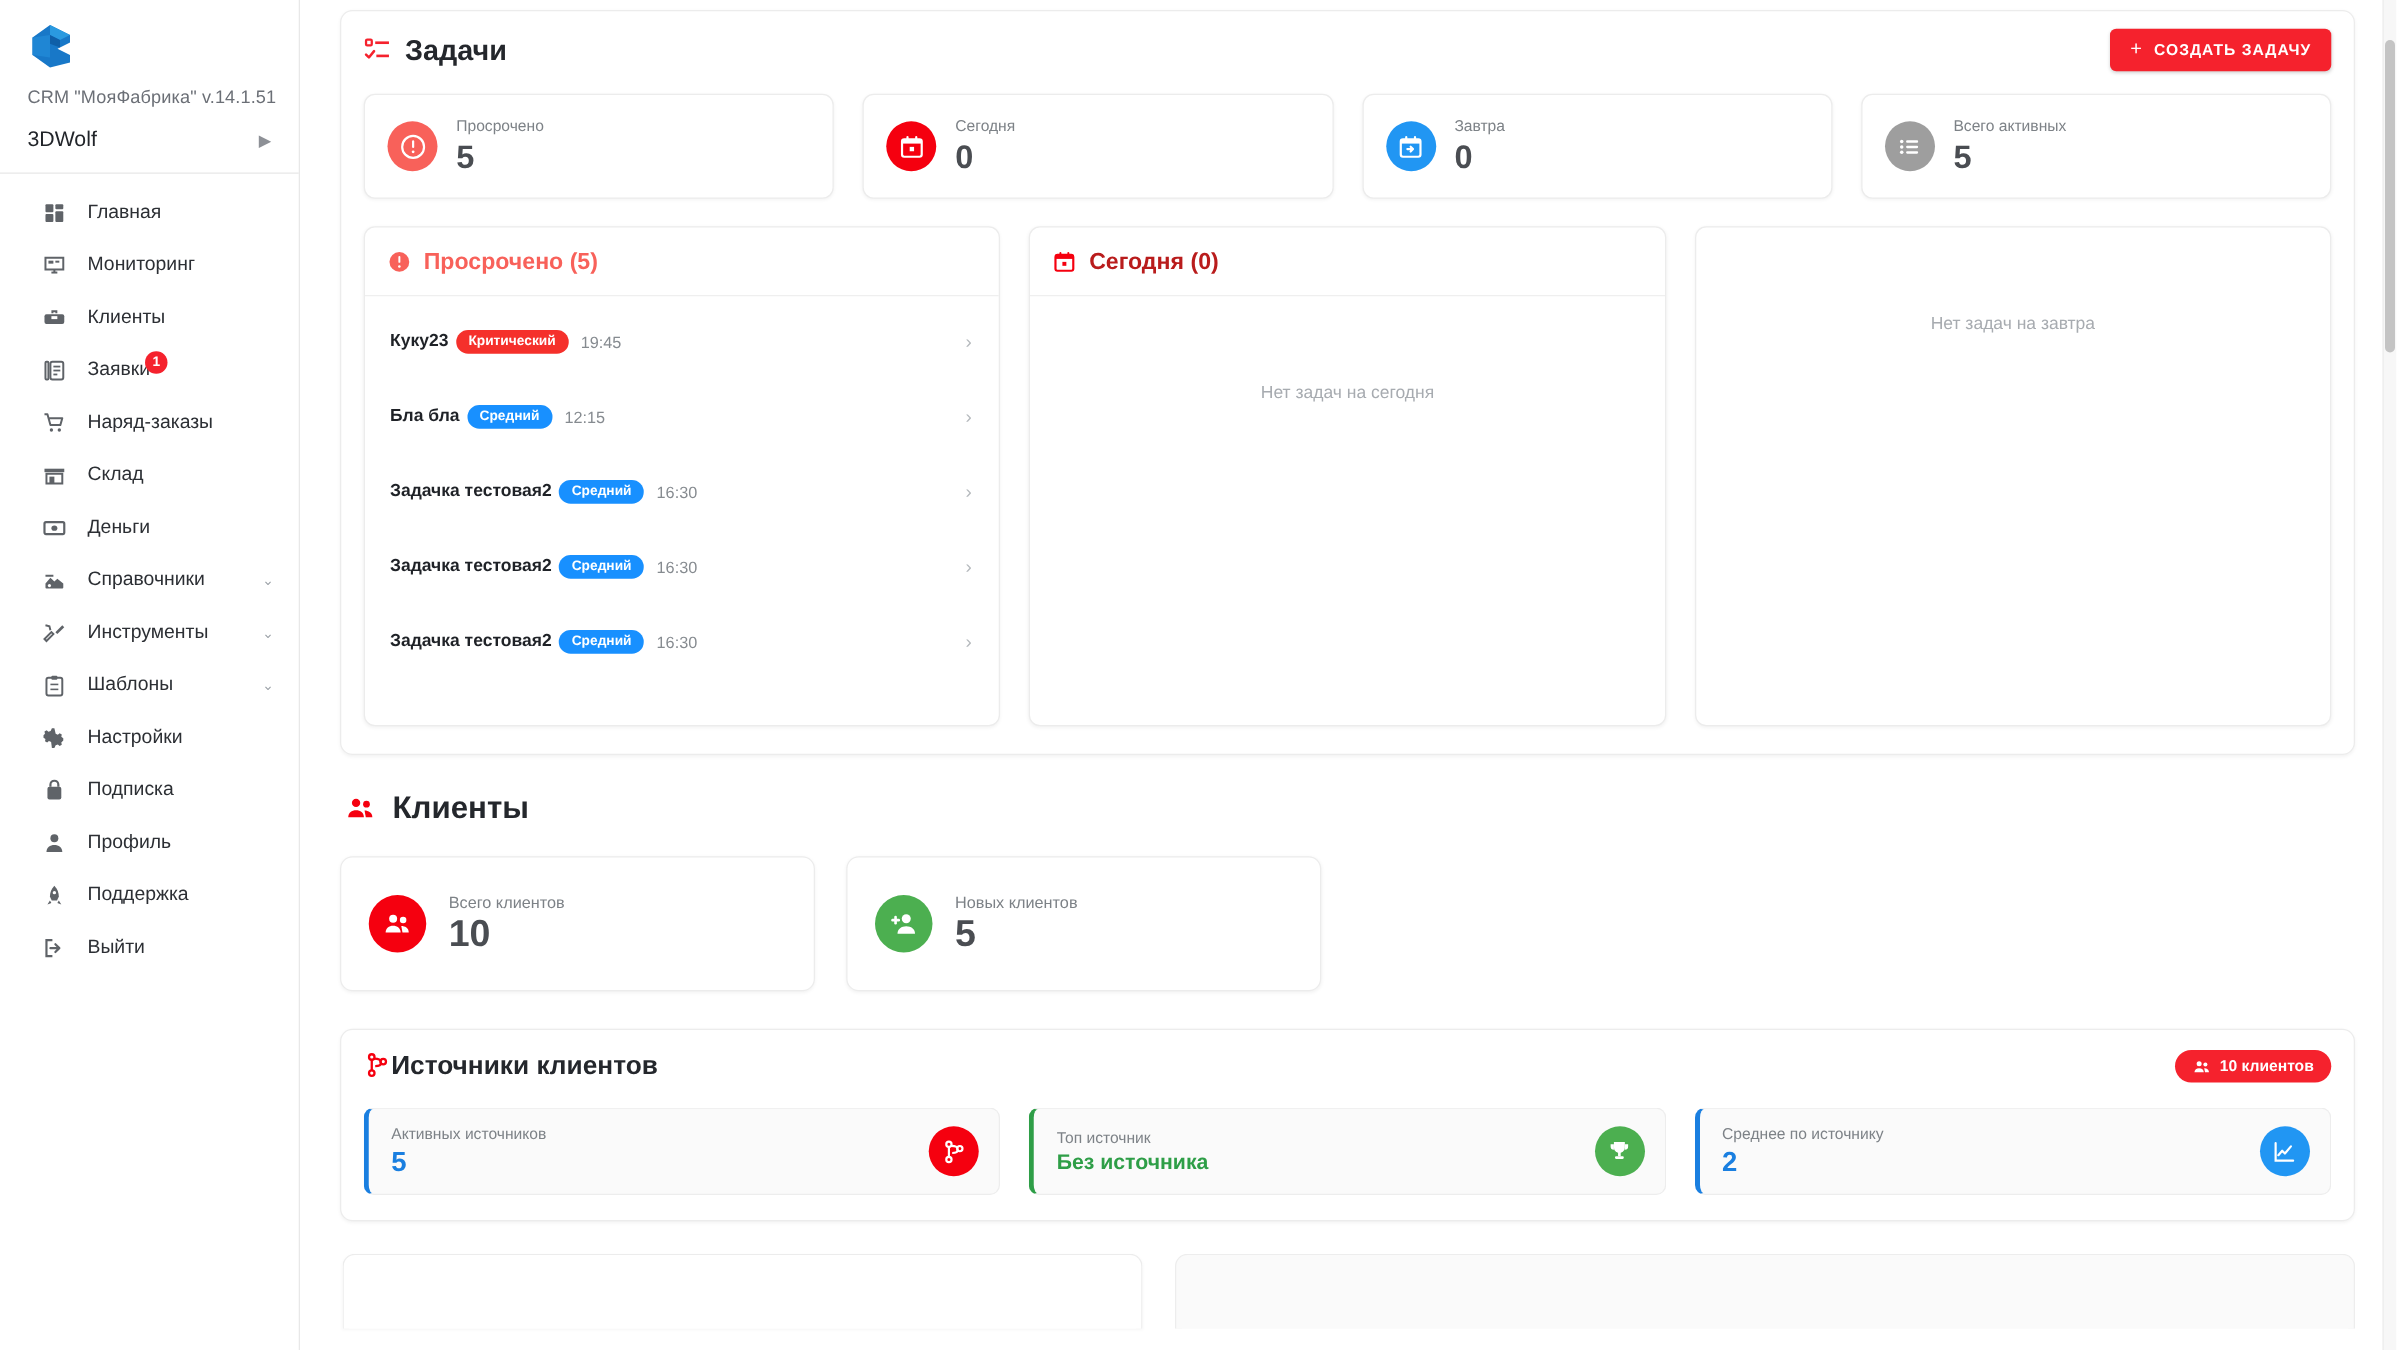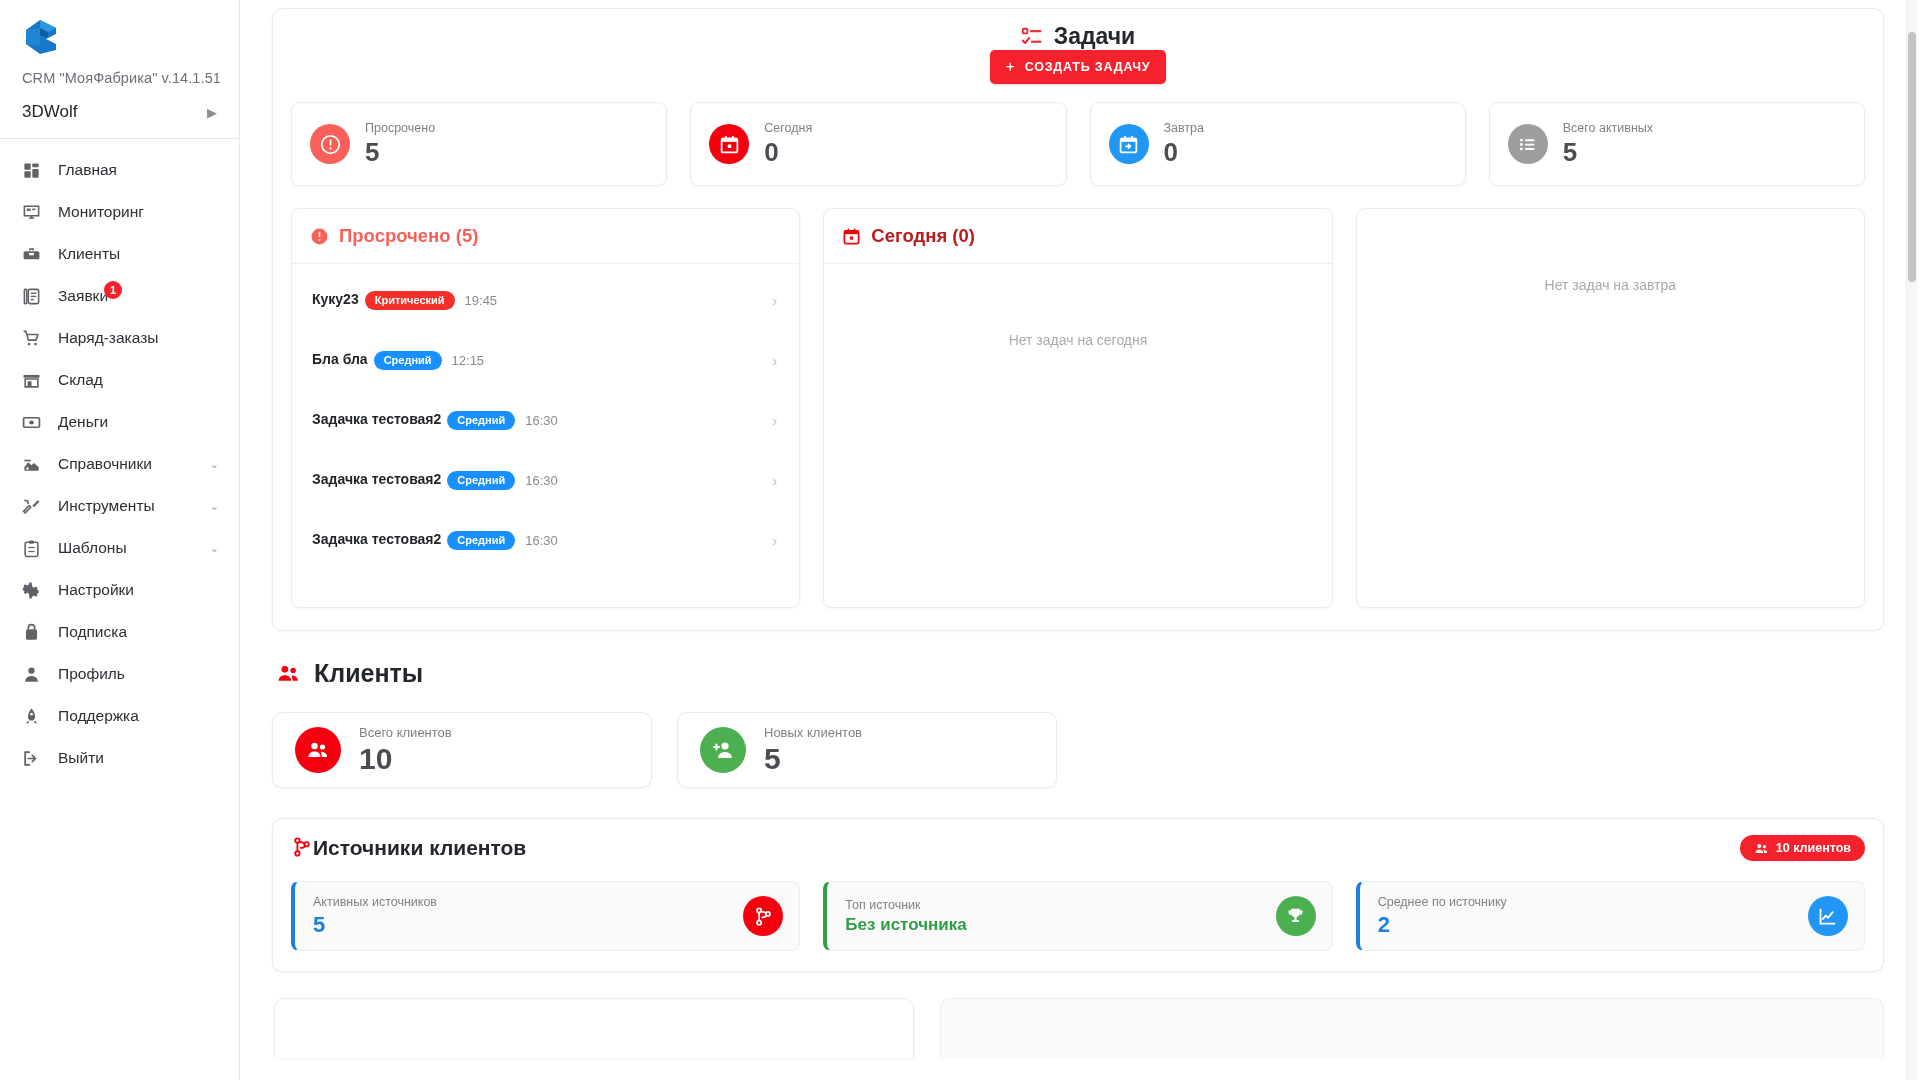--- a/index.html
+++ b/index.html
@@ -25,21 +25,21 @@
     font-size: 14.5px; color: #6b6f76; letter-spacing: .1px; white-space: nowrap;
   }
   .account {
     display: flex; align-items: center; justify-content: space-between;
     padding: 10px 22px 16px 22px;
     border-bottom: 1px solid #e8e8e8;
   }
   .account-name { font-size: 17px; color: #22252a; font-weight: 400; }
   .account-caret { color: #8d9096; font-size: 13px; line-height: 1; }
 
-  .nav { padding-top: 10px; }
+  .nav { padding-top: 10px; padding-left: 12px; }
   .nav-item {
     display: flex; align-items: center;
     height: 42px; padding: 0 20px 0 22px;
     cursor: pointer; position: relative;
   }
   .nav-ico {
     width: 26px; height: 22px; flex: 0 0 26px;
     display: flex; align-items: center; justify-content: flex-start;
     color: #5f6368;
   }
@@ -72,21 +72,21 @@
     background: #c4c4c4; border-radius: 4px;
   }
 
   .panel {
     background: #fff; border: 1px solid #ececec; border-radius: 10px;
     box-shadow: 0 1px 3px rgba(0,0,0,.05);
   }
 
   
   .tasks-panel { margin: 8px 14px 0 14px; padding: 14px 18px 22px 18px; }
-  .sec-head { display: flex; align-items: center; justify-content: space-between; flex-direction: column; }
+  .sec-head { display: flex; align-items: center; justify-content: space-between; }
   .sec-title { display: flex; align-items: center; gap: 11px; }
   .sec-title .t-ico svg { width: 22px; height: 22px; display: block; }
   .sec-title .t-text { font-size: 23px; font-weight: 700; color: #24272c; }
   .btn-create {
     background: #f5222d; color: #fff; border: none; border-radius: 5px;
     height: 34px; padding: 0 16px;
     font-size: 12.5px; font-weight: 700; letter-spacing: .8px;
     display: flex; align-items: center; gap: 9px; cursor: pointer;
     box-shadow: 0 1px 3px rgba(0,0,0,.18);
     font-family: "Liberation Sans", sans-serif;
@@ -139,21 +139,21 @@
   .task-time { font-size: 13px; color: #868b90; }
   .task-chev { color: #b6babe; font-size: 15px; padding-right: 6px; }
 
   
   .clients-sec { margin: 28px 14px 0 14px; }
   .clients-title { display: flex; align-items: center; gap: 13px; padding-left: 4px; }
   .clients-title svg { width: 25px; height: 25px; display: block; }
   .clients-title .t-text { font-size: 25px; font-weight: 700; color: #24272c; }
   .client-cards { display: flex; gap: 25px; margin-top: 24px; }
   .client-card {
-    width: 380px; height: 76px; background: #fff;
+    width: 380px; height: 108px; background: #fff;
     border: 1px solid #ececec; border-radius: 10px;
     box-shadow: 0 1px 3px rgba(0,0,0,.05);
     display: flex; align-items: center; padding: 0 22px; gap: 18px;
   }
   .client-circle {
     width: 46px; height: 46px; border-radius: 50%; flex: 0 0 46px;
     display: flex; align-items: center; justify-content: center;
   }
   .client-circle svg { width: 24px; height: 24px; fill: #fff; display: block; }
   .client-label { font-size: 13px; color: #7d8287; }

